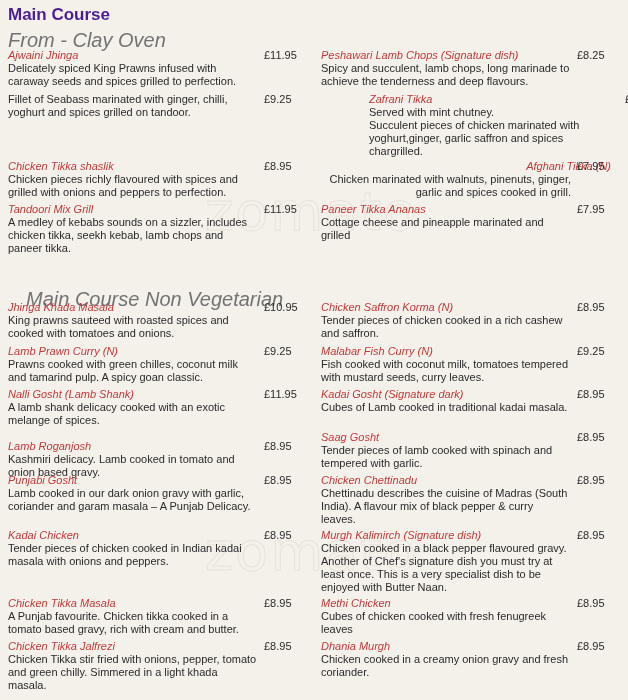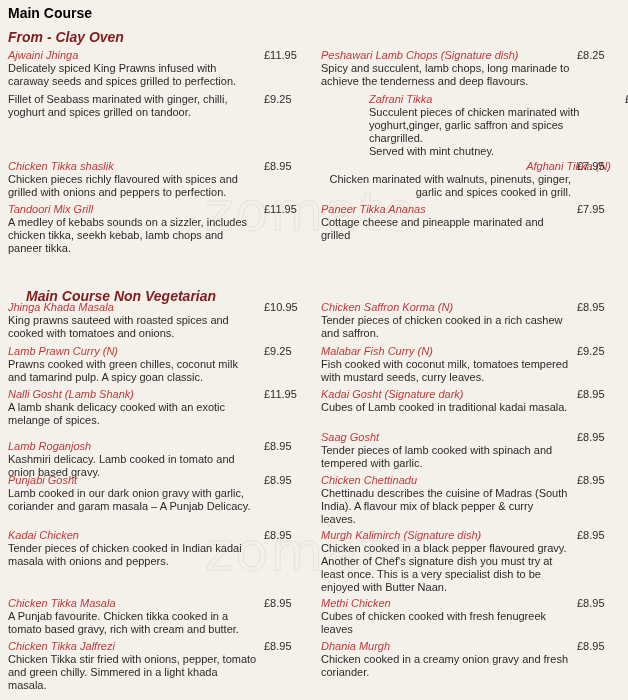--- a/index.html
+++ b/index.html
@@ -5,25 +5,25 @@
   html, body { margin:0; padding:0; }
   body {
     width:628px; height:700px; overflow:hidden;
     background:#f4f1ea;
     font-family:"Liberation Sans", sans-serif;
     color:#2a2a2a;
     position:relative;
   }
   .h1 {
     position:absolute; left:8px; top:5px;
-    font-size:14px; font-weight:bold; color:#000000;
+    font-size:17px; font-weight:bold; color:#4c1d95;
   }
   .h2 {
     position:absolute; left:8px;
-    font-size:14px; font-weight:bold; font-style:italic; color:#7f1d1d;
+    font-size:20px; font-weight:normal; font-style:italic; color:#737373;
   }
   .item { position:absolute; width:290px; font-size:11px; line-height:13px; }
   .item .name {
     display:block; font-weight:normal; font-style:italic; color:#c0393b;
     white-space:nowrap;
   }
   .item .desc { display:block; color:#2a2a2a; width:250px; }
   .item .price {
     position:absolute; top:0; left:256px; color:#2a2a2a; white-space:nowrap;
   }
@@ -63,22 +63,22 @@
   <span class="price">£11.95</span>
 </div>
 
 <div class="item" style="left:321px;top:49px;">
   <span class="name">Peshawari Lamb Chops (Signature dish)</span>
   <span class="desc">Spicy and succulent, lamb chops, long marinade to achieve the tenderness and deep flavours.</span>
   <span class="price">£8.25</span>
 </div>
 <div class="item" style="left:321px;top:93px;margin-left:48px;">
   <span class="name">Zafrani Tikka</span>
+  <span class="desc">Served with mint chutney.</span>
   <span class="desc">Succulent pieces of chicken marinated with yoghurt,ginger, garlic saffron and spices chargrilled.</span>
-  <span class="desc">Served with mint chutney.</span>
   <span class="price">£8.95</span>
 </div>
 <div class="item" style="left:321px;top:160px;text-align:right;">
   <span class="name">Afghani Tikka (N)</span>
   <span class="desc">Chicken marinated with walnuts, pinenuts, ginger, garlic and spices cooked in grill.</span>
   <span class="price">£7.95</span>
 </div>
 <div class="item" style="left:321px;top:203px;">
   <span class="name">Paneer Tikka Ananas</span>
   <span class="desc">Cottage cheese and pineapple marinated and grilled</span>

